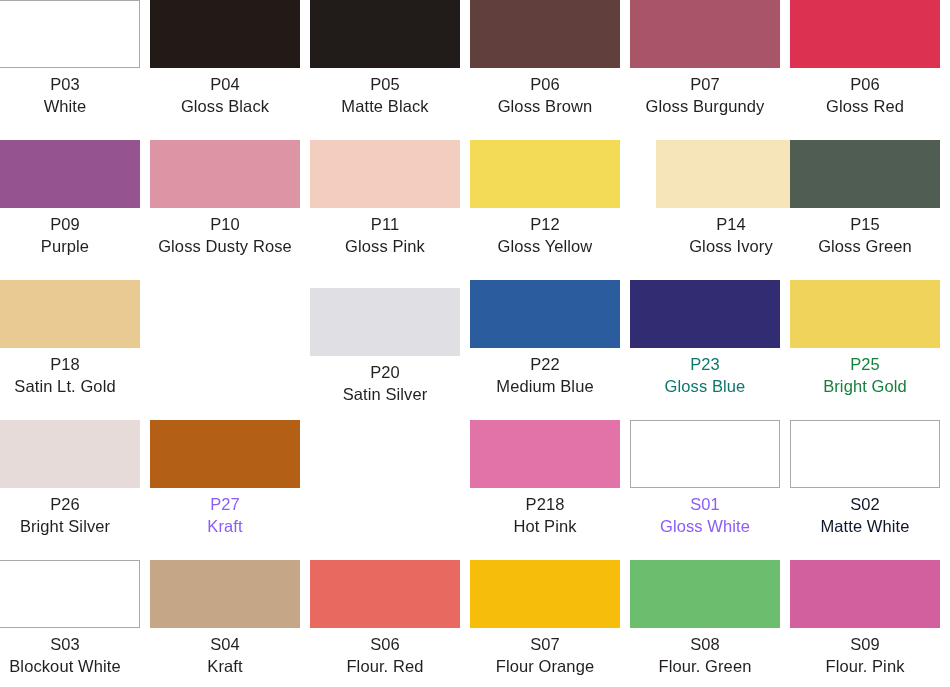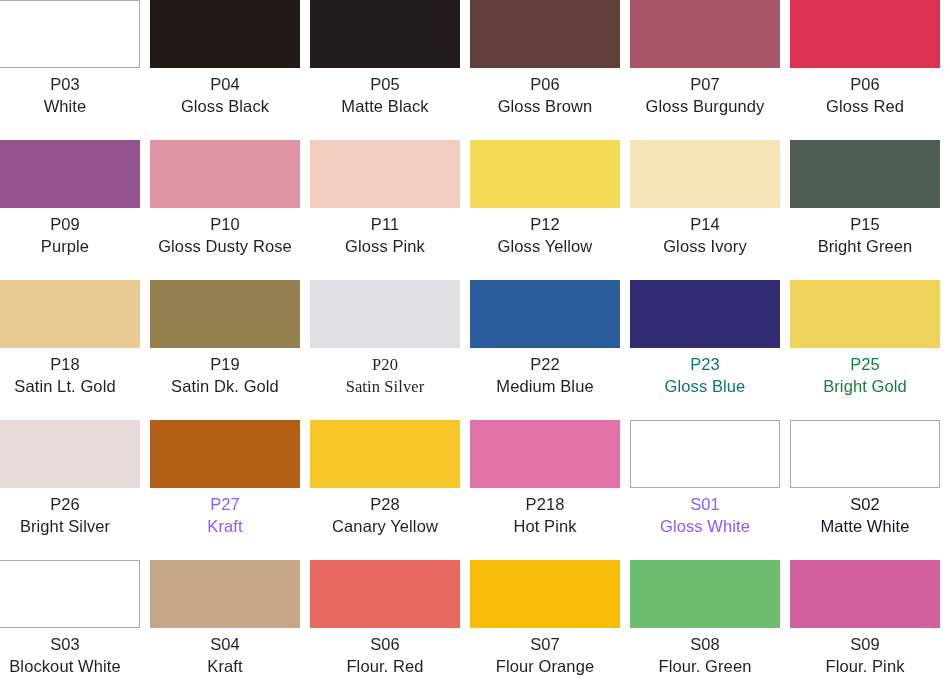--- a/index.html
+++ b/index.html
@@ -131,49 +131,42 @@
         <span class="swatch-name">Gloss Pink</span>
       </div>
     </div>
     <div class="swatch-cell" style="left: 470px; top: 140px;">
       <div class="swatch-chip" title="#f3da57" style="width: 150px; height: 68px; background: rgb(243, 218, 87);"></div>
       <div class="swatch-caption" style="width: 150px; color: rgb(35, 31, 32);">
         <span class="swatch-code">P12</span>
         <span class="swatch-name">Gloss Yellow</span>
       </div>
     </div>
-    <div class="swatch-cell" style="left: 630px; top: 140px;">
+    <div class="swatch-cell" style="left: 656px; top: 140px;">
       <div class="swatch-chip" title="#f5e5b8" style="width: 150px; height: 68px; background: rgb(245, 229, 184);"></div>
       <div class="swatch-caption" style="width: 150px; color: rgb(35, 31, 32);">
         <span class="swatch-code">P14</span>
         <span class="swatch-name">Gloss Ivory</span>
       </div>
     </div>
     <div class="swatch-cell" style="left: 790px; top: 140px;">
       <div class="swatch-chip" title="#4f5d52" style="width: 150px; height: 68px; background: rgb(79, 93, 82);"></div>
       <div class="swatch-caption" style="width: 150px; color: rgb(35, 31, 32);">
         <span class="swatch-code">P15</span>
-        <span class="swatch-name">Bright Green</span>
+        <span class="swatch-name">Gloss Green</span>
       </div>
     </div>
     <div class="swatch-cell" style="left: -10px; top: 280px;">
       <div class="swatch-chip" title="#e9ca93" style="width: 150px; height: 68px; background: rgb(233, 202, 147);"></div>
       <div class="swatch-caption" style="width: 150px; color: rgb(35, 31, 32);">
         <span class="swatch-code">P18</span>
         <span class="swatch-name">Satin Lt. Gold</span>
       </div>
     </div>
-    <div class="swatch-cell" style="left: 150px; top: 280px;">
-      <div class="swatch-chip" title="#95804f" style="width: 150px; height: 68px; background: rgb(149, 128, 79);"></div>
-      <div class="swatch-caption" style="width: 150px; color: rgb(35, 31, 32);">
-        <span class="swatch-code">P19</span>
-        <span class="swatch-name">Satin Dk. Gold</span>
-      </div>
-    </div>
-    <div class="swatch-cell" style="left: 310px; top: 280px; font-family: Liberation Serif, serif;">
+    <div class="swatch-cell" style="left: 310px; top: 288px;">
       <div class="swatch-chip" title="#e0dfe3" style="width: 150px; height: 68px; background: rgb(224, 223, 227);"></div>
       <div class="swatch-caption" style="width: 150px; color: rgb(35, 31, 32);">
         <span class="swatch-code">P20</span>
         <span class="swatch-name">Satin Silver</span>
       </div>
     </div>
     <div class="swatch-cell" style="left: 470px; top: 280px;">
       <div class="swatch-chip" title="#2b5c9e" style="width: 150px; height: 68px; background: rgb(43, 92, 158);"></div>
       <div class="swatch-caption" style="width: 150px; color: rgb(35, 31, 32);">
         <span class="swatch-code">P22</span>
@@ -201,27 +194,20 @@
         <span class="swatch-name">Bright Silver</span>
       </div>
     </div>
     <div class="swatch-cell" style="left: 150px; top: 420px;">
       <div class="swatch-chip" title="#b45f16" style="width: 150px; height: 68px; background: rgb(180, 95, 22);"></div>
       <div class="swatch-caption" style="width: 150px; color: #8b5cf6;">
         <span class="swatch-code">P27</span>
         <span class="swatch-name">Kraft</span>
       </div>
     </div>
-    <div class="swatch-cell" style="left: 310px; top: 420px;">
-      <div class="swatch-chip" title="#f7c72a" style="width: 150px; height: 68px; background: rgb(247, 199, 42);"></div>
-      <div class="swatch-caption" style="width: 150px; color: rgb(35, 31, 32);">
-        <span class="swatch-code">P28</span>
-        <span class="swatch-name">Canary Yellow</span>
-      </div>
-    </div>
     <div class="swatch-cell" style="left: 470px; top: 420px;">
       <div class="swatch-chip" title="#e273a8" style="width: 150px; height: 68px; background: rgb(226, 115, 168);"></div>
       <div class="swatch-caption" style="width: 150px; color: rgb(35, 31, 32);">
         <span class="swatch-code">P218</span>
         <span class="swatch-name">Hot Pink</span>
       </div>
     </div>
     <div class="swatch-cell" style="left: 630px; top: 420px;">
       <div class="swatch-chip bordered" title="#ffffff" style="width: 150px; height: 68px; background: rgb(255, 255, 255); border-color: rgb(169, 169, 169);"></div>
       <div class="swatch-caption" style="width: 150px; color: #8b5cf6;">

